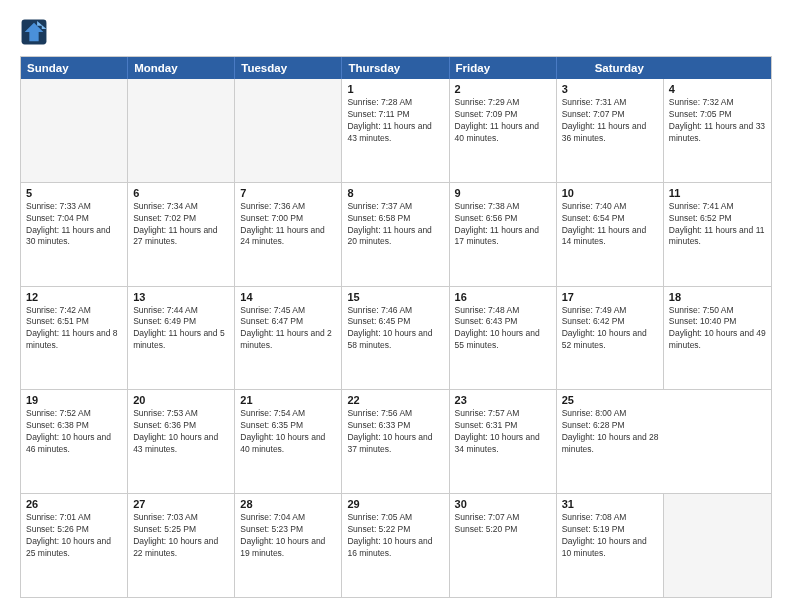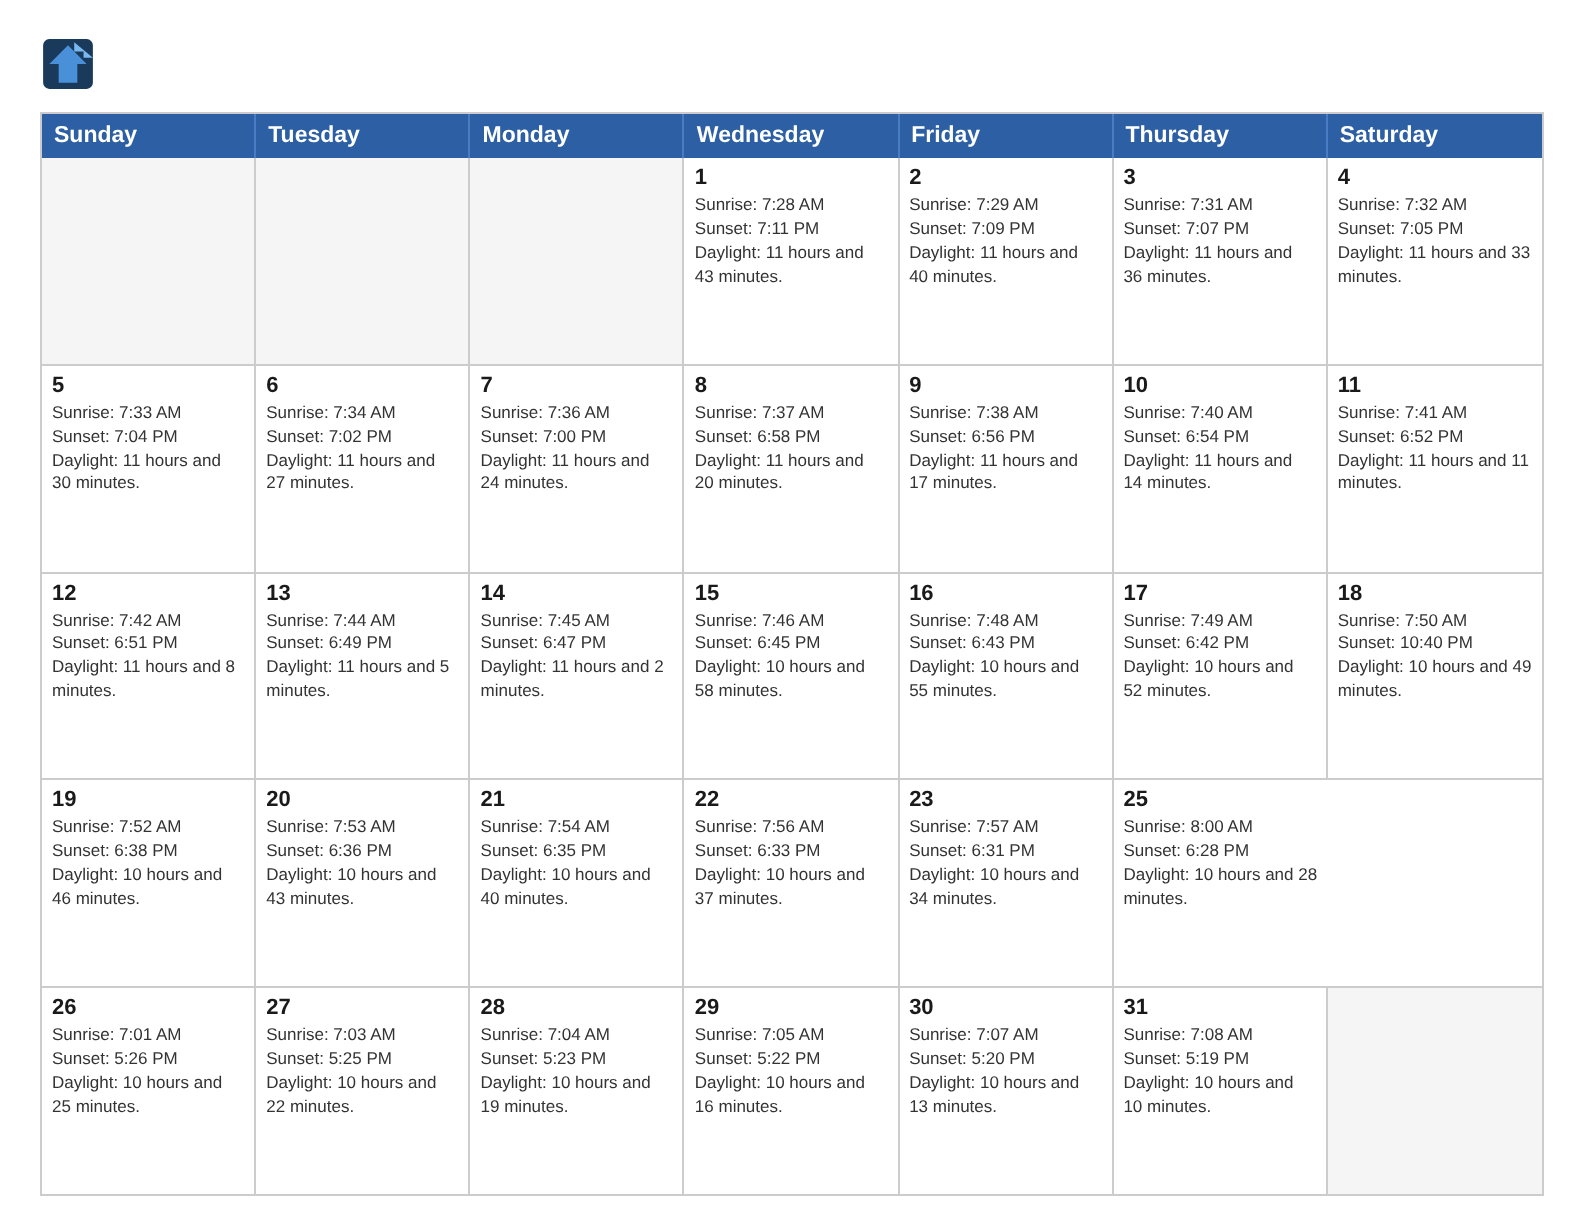--- a/index.html
+++ b/index.html
@@ -63,21 +63,21 @@
       background: #2c5fa3;
     }
     .cal-header-cell {
       color: #fff;
       font-size: 11.5px;
       font-weight: bold;
       padding: 5px 6px;
       text-align: left;
       border-right: 1px solid #4a7bc4;
     }
-    .cal-header-cell:last-child { border-right: none; }
+    .cal-header-cell:last-child { border-right: none; margin-left: 32px; }
     .cal-body {
       flex: 1;
       display: flex;
       flex-direction: column;
     }
     .cal-row {
       display: grid;
       grid-template-columns: repeat(7, 1fr);
       flex: 1;
       border-top: 1px solid #ccc;
@@ -124,25 +124,24 @@
     </div>
     <div class="title-block">
       <div class="month-title"></div>
       <div class="subtitle"></div>
     </div>
   </div>
 
   <div class="calendar">
     <div class="cal-header">
     <div class="cal-header-cell">Sunday</div>
+        <div class="cal-header-cell">Monday</div>
         <div class="cal-header-cell">Tuesday</div>
-        <div class="cal-header-cell">Monday</div>
-        <div class="cal-header-cell">Wednesday</div>
+        <div class="cal-header-cell">Thursday</div>
         <div class="cal-header-cell">Friday</div>
-        <div class="cal-header-cell">Thursday</div>
         <div class="cal-header-cell">Saturday</div>
       </div>
     <div class="cal-body">
     <div class="cal-row">
           <div class="cal-cell empty"></div>
           <div class="cal-cell empty"></div>
           <div class="cal-cell empty"></div>
           <div class="cal-cell">
             <div class="day-num">1</div>
             <div class="cell-line">Sunrise: 7:28 AM</div>
@@ -316,21 +315,20 @@
           <div class="cal-cell">
             <div class="day-num">29</div>
             <div class="cell-line">Sunrise: 7:05 AM</div>
             <div class="cell-line">Sunset: 5:22 PM</div>
             <div class="cell-line">Daylight: 10 hours and 16 minutes.</div>
           </div>
           <div class="cal-cell">
             <div class="day-num">30</div>
             <div class="cell-line">Sunrise: 7:07 AM</div>
             <div class="cell-line">Sunset: 5:20 PM</div>
-            <div class="cell-line">Daylight: 10 hours and 13 minutes.</div>
           </div>
           <div class="cal-cell">
             <div class="day-num">31</div>
             <div class="cell-line">Sunrise: 7:08 AM</div>
             <div class="cell-line">Sunset: 5:19 PM</div>
             <div class="cell-line">Daylight: 10 hours and 10 minutes.</div>
           </div>
           <div class="cal-cell empty"></div>
         </div>
       </div>

